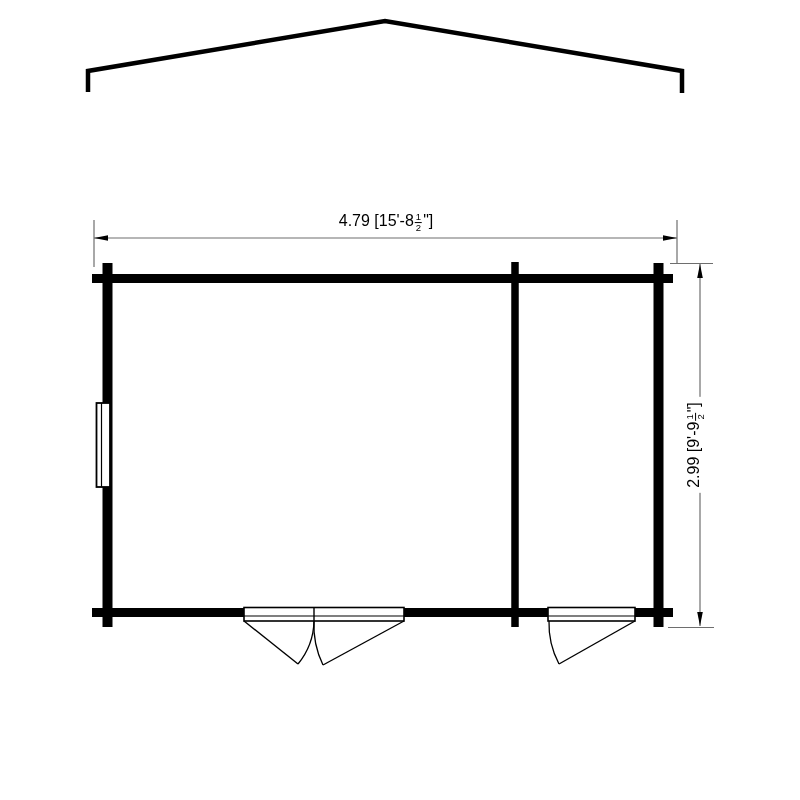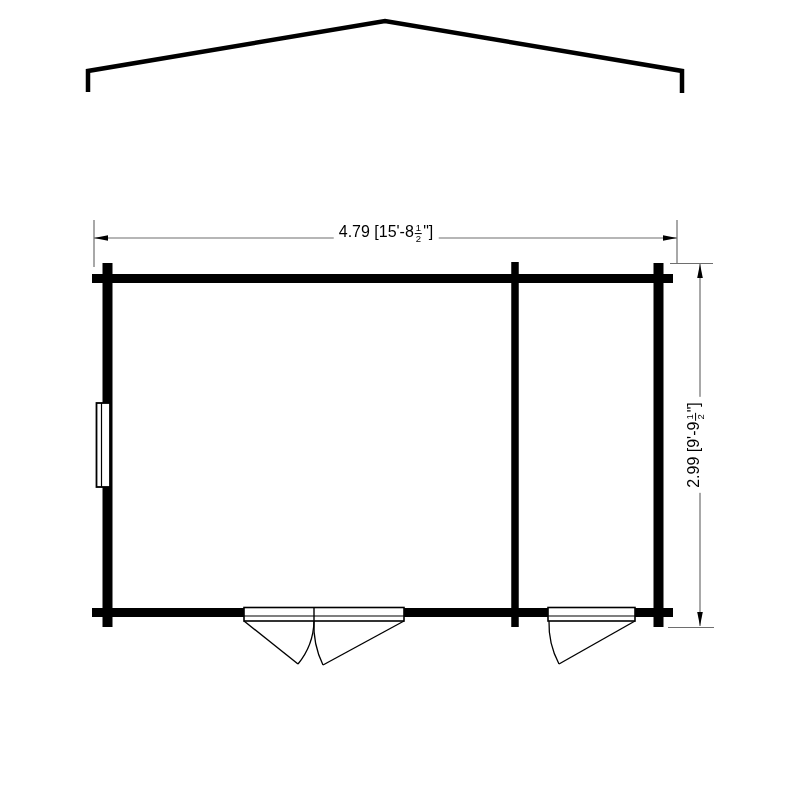--- a/index.html
+++ b/index.html
@@ -7,21 +7,21 @@
     position:relative;width:800px;height:800px;background:#ffffff;overflow:hidden;
     font-family:"Liberation Sans", sans-serif;
   }
   .canvas svg{position:absolute;left:0;top:0;}
   .dim-label{
     position:absolute;display:flex;align-items:center;white-space:pre;
     background:#ffffff;padding:1px 5px;color:#000;
     font-size:16px;line-height:1;
   }
   .dim-label.horiz{
-    left:386px;top:232px;transform:translate(-50%,-50%);
+    left:386px;top:221px;transform:translate(-50%,-50%);
   }
   .dim-label.vert{
     left:694px;top:445px;transform:translate(-50%,-50%) rotate(-90deg);
   }
   .frac{
     display:inline-flex;flex-direction:column;align-items:center;
     font-size:9.5px;line-height:1.1;margin:0 1px;transform:translateY(2px);
   }
   .frac .num{border-bottom:1px solid #000;padding:0 1px;}
 </style>

